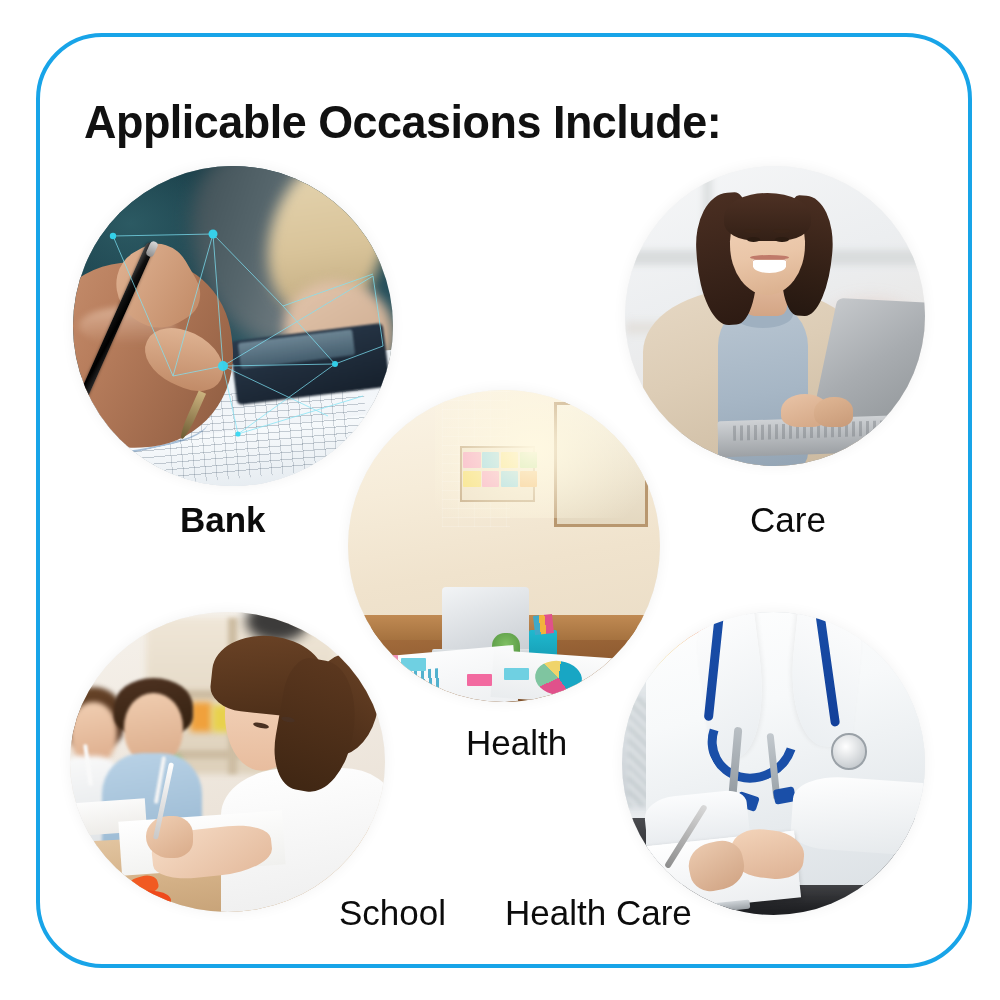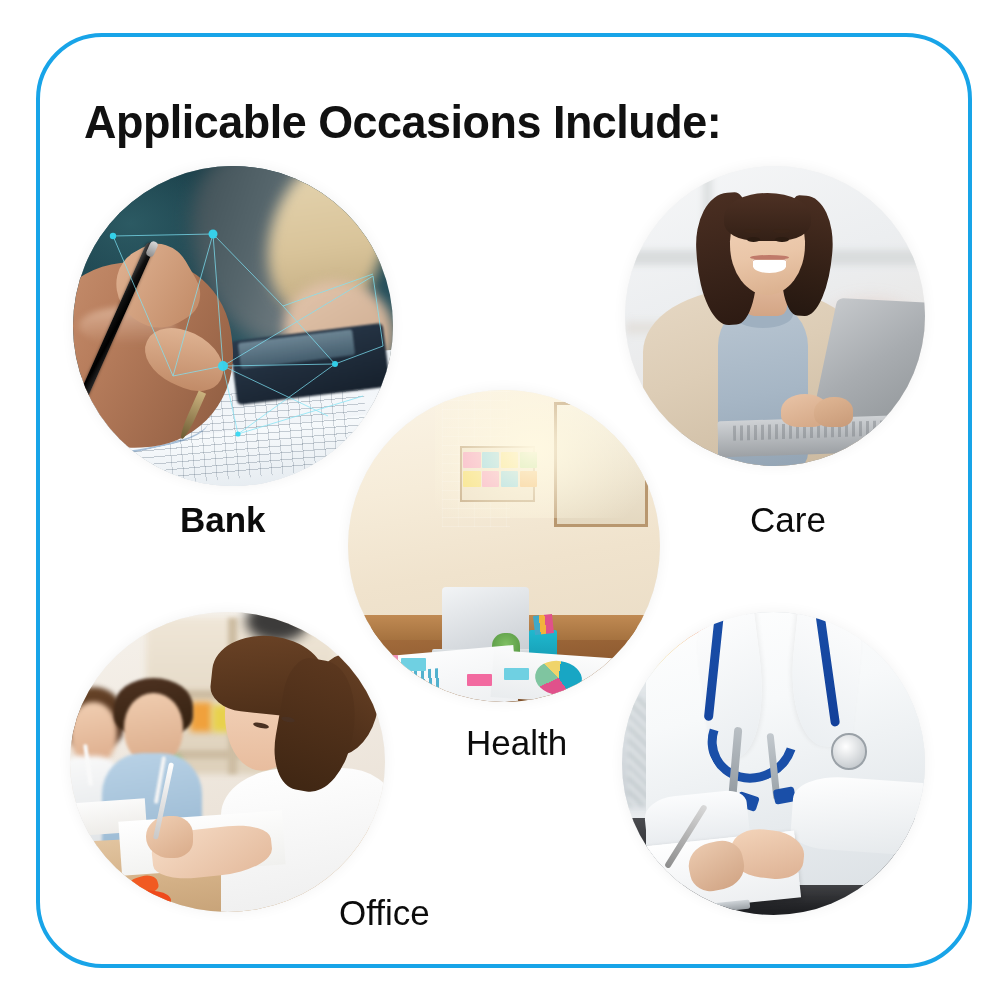--- a/index.html
+++ b/index.html
@@ -567,21 +567,21 @@
       <div class="sc-paper"></div>
       <div class="sc-garm"></div>
       <div class="sc-ghand"></div>
       <div class="sc-gpen"></div>
       <div class="sc-l1"></div>
       <div class="sc-l2"></div>
       <div class="sc-l3"></div>
       <div class="sc-l4"></div>
     </div>
   </div>
-  <div class="lbl" style="left:339px;top:893px;">Office</div>
+  <div class="lbl" style="left:339px;top:893px;">School</div>
 
   <div class="circle" id="c-health">
     <div class="scene">
       <div class="hc-bg"></div>
       <div class="hc-blurL"></div>
       <div class="hc-chair"></div>
       <div class="hc-rainbow"></div>
       <div class="hc-deskdark"></div>
       <div class="hc-reflect"></div>
 
@@ -599,14 +599,15 @@
       <div class="hc-chest"></div>
       <div class="hc-armR"></div>
       <div class="hc-armL"></div>
       <div class="hc-clipbd"></div>
       <div class="hc-clipmetal"></div>
       <div class="hc-handA"></div>
       <div class="hc-handB"></div>
       <div class="hc-pen"></div>
     </div>
   </div>
+  <div class="lbl" style="left:505px;top:893px;">Health Care</div>
 
 </div>
 
 </body></html>

